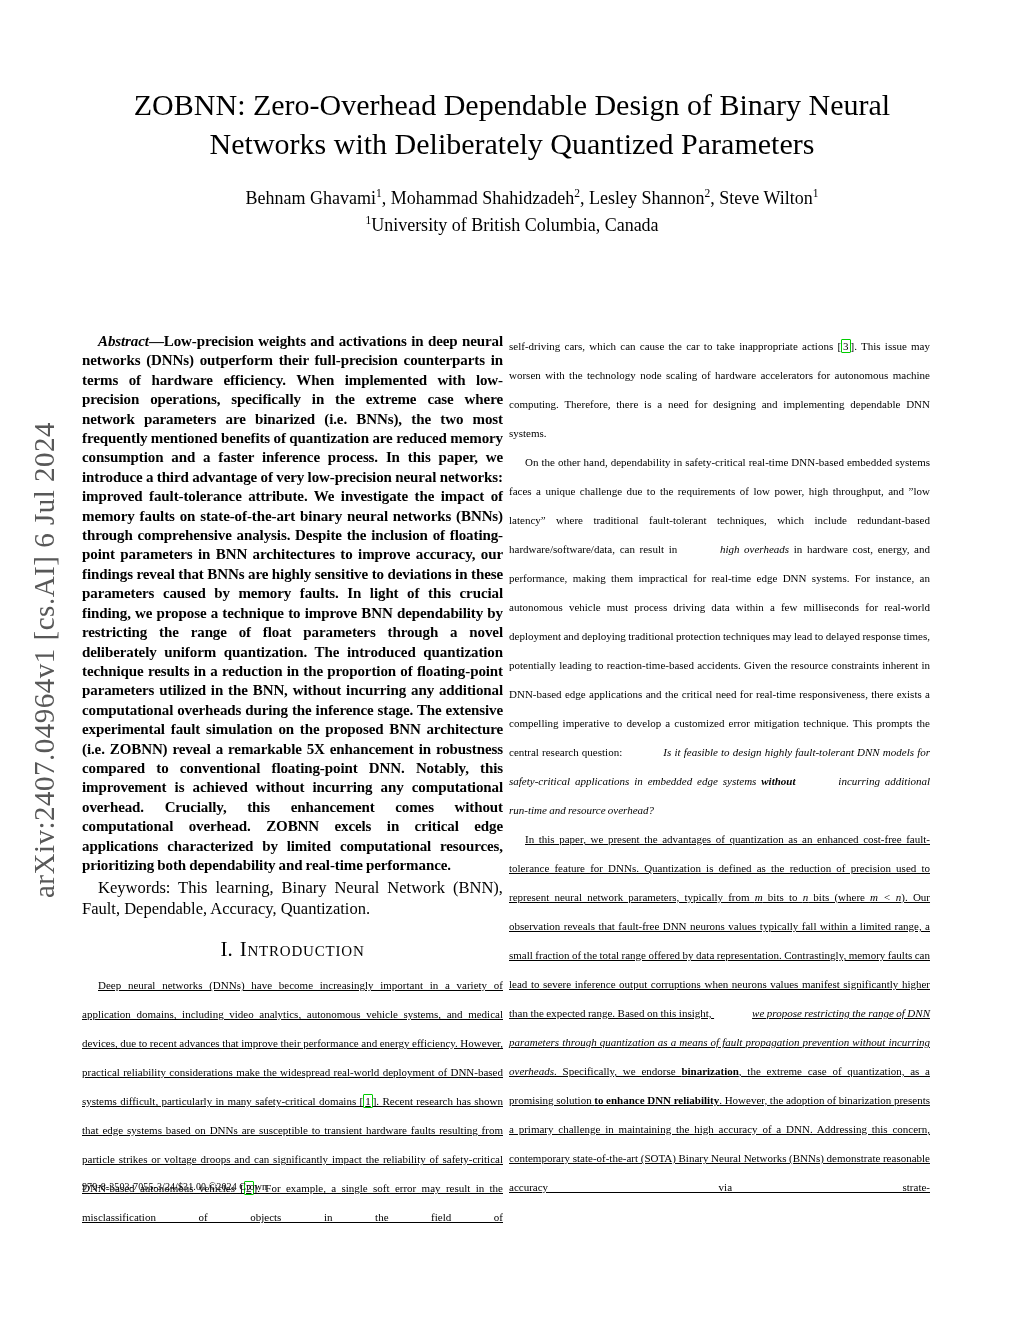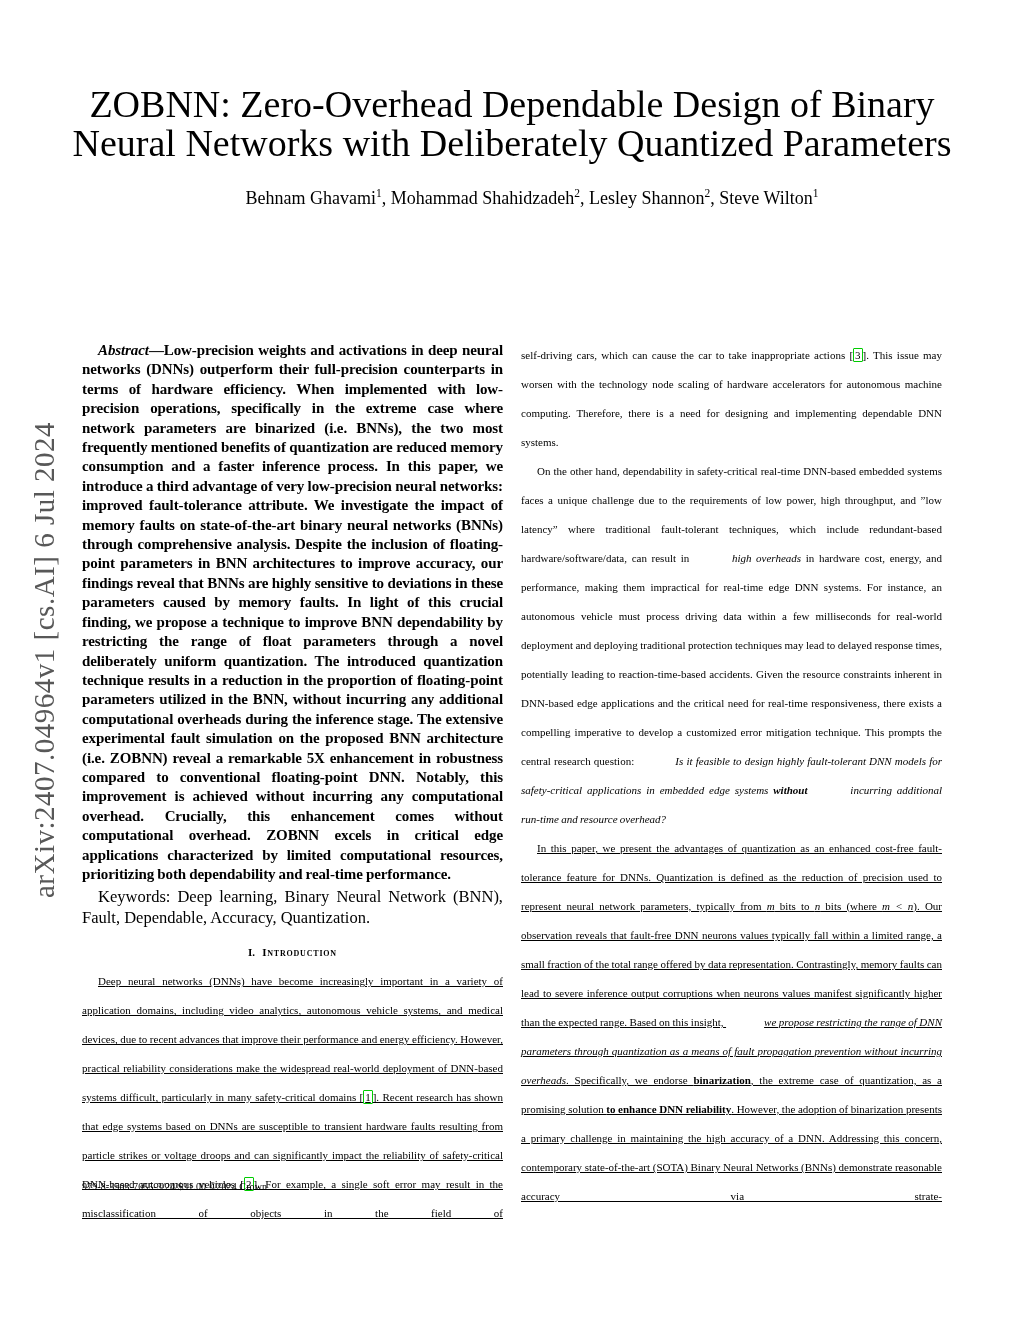--- a/index.html
+++ b/index.html
@@ -24,36 +24,36 @@
     letter-spacing: 0.5px;
     color: var(--arxiv-gray, #585858);
   }
 
   
   header { position: absolute; top: 85px; left: 0; width: 100%; text-align: center; }
   h1.title {
     margin: 0 auto;
     max-width: 880px;
     font-weight: 400;
-    font-size: 38px;
+    font-size: 30px;
     line-height: 39px;
   }
   .authors { margin-top: 24px; font-size: 18px; margin-left: 40px; }
   .authors sup, .affil sup { font-size: 11.5px; }
   .affil { font-size: 18px; line-height: 23.5px; }
   .accepted-note { margin-top: 21px; font-size: 18px; }
 
   
   .columns {
     position: absolute;
-    top: 341px;
+    top: 332px;
     left: 82px;
     width: 861px;
     display: flex;
-    gap: 18px;
+    gap: 6px;
   }
   .col { width: 421px; hyphens: auto; -webkit-hyphens: auto; }
 
   p { margin: 0; text-align: justify; }
   .abstract {
     font-weight: 700;
     font-size: 15px;
     line-height: 19.4px;
     text-indent: 16px;
     word-spacing: -0.5px;
@@ -64,22 +64,22 @@
     margin-top: 3px;
     font-size: 16.5px;
     line-height: 20.5px;
     text-indent: 16px;
   }
   .kw-label { font-weight: 400; }
 
   h2.section-heading {
     margin: 18px 0 9px 0;
     text-align: center;
-    font-weight: 700;
-    font-size: 11px;
+    font-weight: 400;
+    font-size: 21px;
   }
   .sc { font-variant: small-caps; letter-spacing: 0.8px; margin-left: 7px; }
 
   .body-p {
     font-size: 11px;
     line-height: 29px;
     word-spacing: -0.5px;
   }
   .indent { text-indent: 16px; }
   .cont-end { text-align-last: justify; text-decoration: underline; }
@@ -107,27 +107,28 @@
 </head>
 <body>
 
 <div class="page">
 
   <div class="arxiv-sidebar">arXiv:2407.04964v1  [cs.AI]  6 Jul 2024</div>
 
   <header>
     <h1 class="title">ZOBNN: Zero-Overhead Dependable Design of Binary Neural Networks with Deliberately Quantized Parameters</h1>
     <div class="authors"><span>Behnam Ghavami</span><sup>1</sup><span>, </span><span>Mohammad Shahidzadeh</span><sup>2</sup><span>, </span><span>Lesley Shannon</span><sup>2</sup><span>, </span><span>Steve Wilton</span><sup>1</sup></div>
+    <div class="affil"><sup>1</sup><span>University of British Columbia, Canada</span></div>
   </header>
 
   <main class="columns">
 
     <section class="col">
       <p class="abstract"><span class="abs-lead">Abstract</span><span>—Low-precision weights and activations in deep neural networks (DNNs) outperform their full-precision counterparts in terms of hardware efficiency. When implemented with low-precision operations, specifically in the extreme case where network parameters are binarized (i.e. BNNs), the two most frequently mentioned benefits of quantization are reduced memory consumption and a faster inference process. In this paper, we introduce a third advantage of very low-precision neural networks: improved fault-tolerance attribute. We investigate the impact of memory faults on state-of-the-art binary neural networks (BNNs) through comprehensive analysis. Despite the inclusion of floating-point parameters in BNN architectures to improve accuracy, our findings reveal that BNNs are highly sensitive to deviations in these parameters caused by memory faults. In light of this crucial finding, we propose a technique to improve BNN dependability by restricting the range of float parameters through a novel deliberately uniform quantization. The introduced quantization technique results in a reduction in the proportion of floating-point parameters utilized in the BNN, without incurring any additional computational overheads during the inference stage. The extensive experimental fault simulation on the proposed BNN architecture (i.e. ZOBNN) reveal a remarkable 5X enhancement in robustness compared to conventional floating-point DNN. Notably, this improvement is achieved without incurring any computational overhead. Crucially, this enhancement comes without computational overhead. ZOBNN excels in critical edge applications characterized by limited computational resources, prioritizing both dependability and real-time performance.</span></p>
-      <p class="keywords"><span class="kw-label">Keywords:</span><span> Deep learning, Binary Neural Network (BNN), Fault, Dependable, Accuracy, Quantization.</span></p>
+      <p class="keywords"><span class="kw-label">Keywords:</span><span> This learning, Binary Neural Network (BNN), Fault, Dependable, Accuracy, Quantization.</span></p>
       <h2 class="section-heading"><span>I.</span><span class="sc">Introduction</span></h2>
       <p class="body-p indent cont-end"><span>Deep neural networks (DNNs) have become increasingly important in a variety of application domains, including video analytics, autonomous vehicle systems, and medical devices, due to recent advances that improve their performance and energy efficiency. However, practical reliability considerations make the widespread real-world deployment of DNN-based systems difficult, particularly in many safety-critical domains [</span><span class="cite">1</span><span>]. Recent research has shown that edge systems based on DNNs are susceptible to transient hardware faults resulting from particle strikes or voltage droops and can significantly impact the reliability of safety-critical DNN-based autonomous vehicles [</span><span class="cite">2</span><span>]. For example, a single soft error may result in the misclassification of objects in the field of</span></p>
     </section>
 
     <section class="col">
       <p class="body-p cont-continue"><span>self-driving cars, which can cause the car to take inappropriate actions [</span><span class="cite">3</span><span>]. This issue may worsen with the technology node scaling of hardware accelerators for autonomous machine computing. Therefore, there is a need for designing and implementing dependable DNN systems.</span></p>
       <p class="body-p indent"><span>On the other hand, dependability in safety-critical real-time DNN-based embedded systems faces a unique challenge due to the requirements of low power, high throughput, and ”low latency” where traditional fault-tolerant techniques, which include redundant-based hardware/software/data, can result in </span><span class="ital">high overheads</span><span> in hardware cost, energy, and performance, making them impractical for real-time edge DNN systems. For instance, an autonomous vehicle must process driving data within a few milliseconds for real-world deployment and deploying traditional protection techniques may lead to delayed response times, potentially leading to reaction-time-based accidents. Given the resource constraints inherent in DNN-based edge applications and the critical need for real-time responsiveness, there exists a compelling imperative to develop a customized error mitigation technique. This prompts the central research question: </span><span class="ital">Is it feasible to design highly fault-tolerant DNN models for safety-critical applications in embedded edge systems </span><span class="boldital">without</span><span class="ital"> incurring additional run-time and resource overhead?</span></p>
       <p class="body-p indent cont-end"><span>In this paper, we present the advantages of quantization as an enhanced cost-free fault-tolerance feature for DNNs. Quantization is defined as the reduction of precision used to represent neural network parameters, typically from </span><span class="mvar">m</span><span> bits to </span><span class="mvar">n</span><span> bits (where </span><span class="mvar">m &lt; n</span><span>). Our observation reveals that fault-free DNN neurons values typically fall within a limited range, a small fraction of the total range offered by data representation. Contrastingly, memory faults can lead to severe inference output corruptions when neurons values manifest significantly higher than the expected range. Based on this insight, </span><span class="ital">we propose restricting the range of DNN parameters through quantization as a means of fault propagation prevention without incurring overheads</span><span>. Specifically, we endorse </span><span class="bold">binarization</span><span>, the extreme case of quantization, as a promising solution </span><span class="bold">to enhance DNN reliability</span><span>. However, the adoption of binarization presents a primary challenge in maintaining the high accuracy of a DNN. Addressing this concern, contemporary state-of-the-art (SOTA) Binary Neural Networks (BNNs) demonstrate reasonable accuracy via strate-</span></p>
     </section>
 

